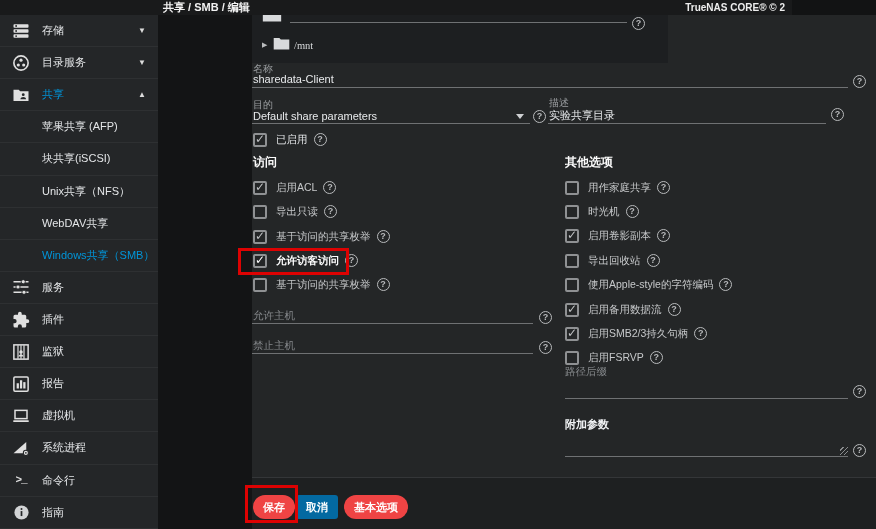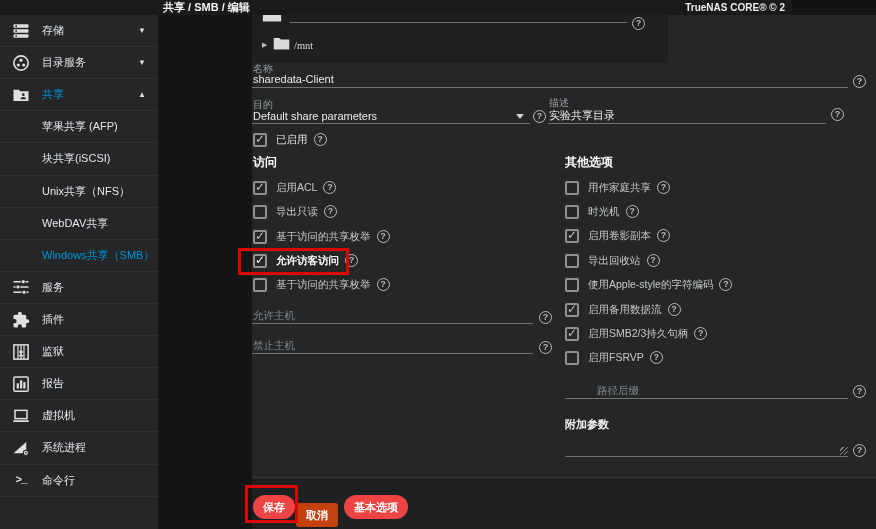--- a/index.html
+++ b/index.html
@@ -63,21 +63,21 @@
 
   .textarea-resize { position:absolute; width:8px; height:8px;
     background:repeating-linear-gradient(135deg,transparent,transparent 2px,#8a8c8e 2px,#8a8c8e 3px); }
 
   .footer { position:absolute; left:0; right:0; top:462px; bottom:0;
     background:#1e2021; border-top:1px solid #343638; }
   .btn { position:absolute; top:17px; height:24px; border:none; border-radius:3px;
     font-size:11px; font-weight:bold; color:#ffffff; cursor:pointer; padding:0 10px;
     font-family:inherit; }
   .btn.blue { background:#ef4444;border-radius:12px; }
-  .btn.gray { background:#c2410c;margin-top:8px; }
+  .btn.gray { background:#0369a1; }
 
   .redbox { position:absolute; border:3px solid #dd0202; background:transparent; z-index:15; }
 </style>
 </head>
 <body>
 
 <div class="topbar">
   <span class="breadcrumb">共享 / SMB / 编辑</span>
   <span class="brand">TrueNAS CORE® © 2</span>
 </div>
@@ -228,20 +228,30 @@
     <span class="side-label">系统进程</span>
   </div>
 
   <div class="side-item">
     <span class="side-icon">
       <span class="shell-glyph">&gt;_</span>
     </span>
     <span class="side-label">命令行</span>
   </div>
 
+  <div class="side-item">
+    <span class="side-icon">
+      <svg width="17" height="17" viewBox="0 0 24 24">
+          <circle cx="12" cy="12" r="10" fill="#d2d4d6"></circle>
+        <rect x="10.8" y="10" width="2.4" height="7" fill="#242628"></rect>
+          <circle cx="12" cy="7" r="1.4" fill="#242628"></circle>
+        </svg>
+    </span>
+    <span class="side-label">指南</span>
+  </div>
 
 </div>
 
 <div class="main">
   <div class="card">
 
     <div class="tree-panel">
       <span style="position:absolute;left:10px;top:-9px;" class="folder">
         <svg width="20" height="16" viewBox="0 0 24 18">
             <path fill="#d8dadc" d="M1 2h8l2 2h12v14H1z"></path>
@@ -405,21 +415,21 @@
         </span>
     </div>
     <div class="cbrow" style="left:313px;top:334px;">
       <span class="cb"></span>
       <span class="cblabel">启用FSRVP</span>
       <span class="help inline">
           <span>?</span>
         </span>
     </div>
 
-    <div class="fplaceholder" style="left:313px;top:369px;margin-left:32px;">路径后缀</div>
+    <div class="fplaceholder" style="left:313px;top:350px;">路径后缀</div>
     <div class="uline" style="left:313px;width:283px;top:383px;"></div>
     <span class="help" style="left:601px;top:370px;">
         <span>?</span>
       </span>
 
     <div class="flabel" style="left:313px;top:402px;font-size:11px;font-weight:bold;color:#f0f2f4;">附加参数</div>
     <div class="uline" style="left:313px;width:283px;top:441px;"></div>
     <span class="textarea-resize" style="left:588px;top:432px;"></span>
     <span class="help" style="left:601px;top:429px;">
         <span>?</span>

